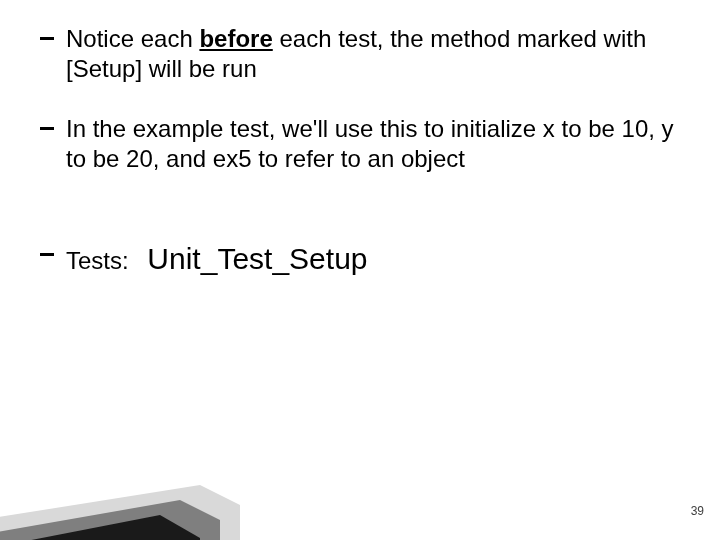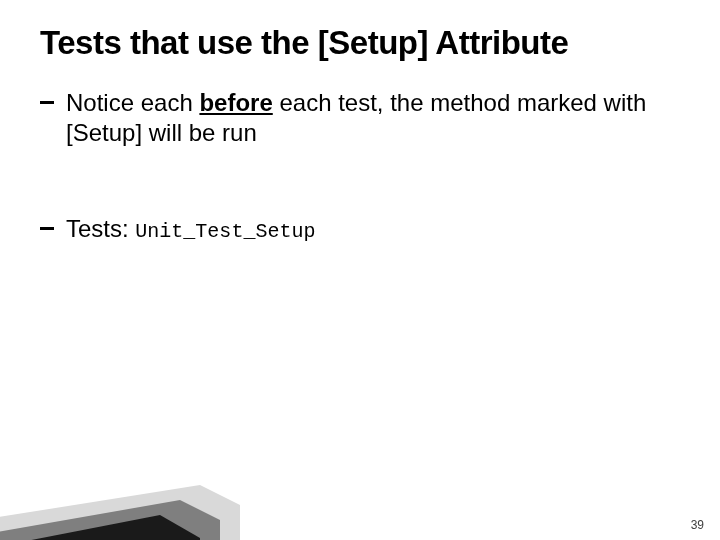--- a/index.html
+++ b/index.html
@@ -49,51 +49,52 @@
     width: 14px;
     height: 3px;
     background: #000;
   }
   .underline-bold {
     font-weight: bold;
     text-decoration: underline;
     text-align: right;
   }
   .mono {
-    font-family: Liberation Mono, monospace;
-    font-size: 20px;
+    font-family: Liberation Sans, sans-serif;
+    font-size: 30px;
+    margin-left: 12px;
   }
   .page-num {
     position: absolute;
-    bottom: 8px;
+    bottom: 22px;
     right: 16px;
     font-size: 12px;
     color: #404040;
     font-family: Arial, sans-serif;
   }
   .corner-art {
     position: absolute;
     left: -20px;
     bottom: -30px;
     width: 260px;
     height: 120px;
     pointer-events: none;
   }
 </style>
 </head>
 <body>
 
 <div class="slide">
 
-  <h1 class="title">Tests that use the [Setup] Attribute</h1>
 
   <ul class="bullets">
     <li>
       <span>Notice each </span><span class="underline-bold">before</span><span> each test, the method marked with [Setup] will be run</span>
     </li>
+    <li>In the example test, we'll use this to initialize x to be 10, y to be 20, and ex5 to refer to an object</li>
     <li style="margin-top:66px;">
       <span>Tests: </span><span class="mono">Unit_Test_Setup</span>
     </li>
   </ul>
 
   <svg class="corner-art" viewBox="0 0 260 120" preserveAspectRatio="none">
     <polygon points="0,120 0,70 220,35 260,55 260,120" fill="#d9d9d9"></polygon>
     <polygon points="0,120 0,85 200,50 240,70 240,120" fill="#7f7f7f"></polygon>
     <polygon points="0,120 0,100 180,65 220,88 220,120" fill="#1a1a1a"></polygon>
   </svg>

